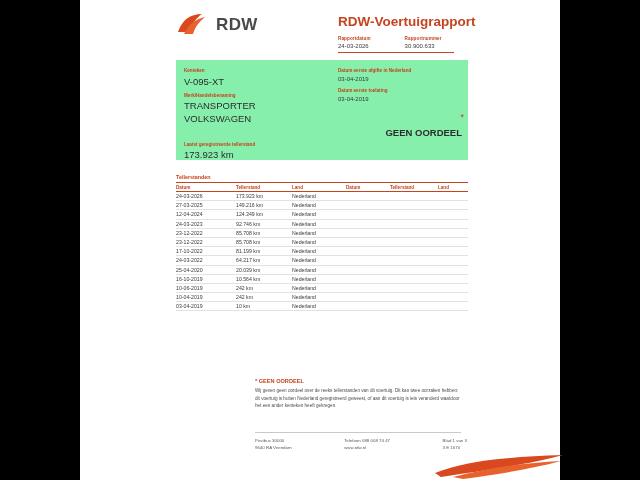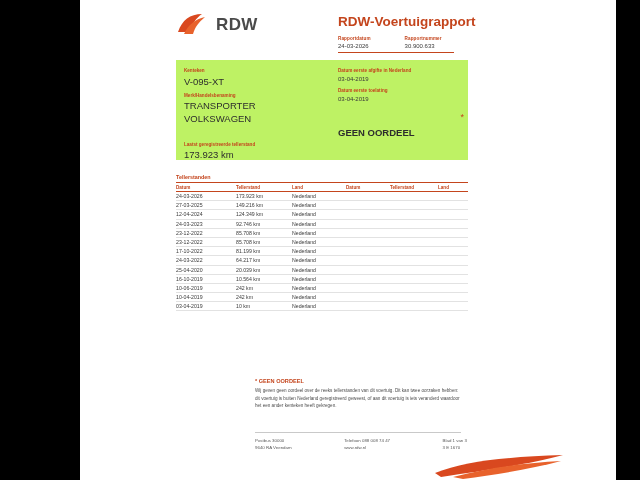--- a/index.html
+++ b/index.html
@@ -10,21 +10,21 @@
     width: 640px;
     height: 480px;
     background: #000000;
     font-family: "Liberation Sans", sans-serif;
     overflow: hidden;
   }
   .page {
     position: absolute;
     left: 80px;
     top: 0px;
-    width: 536px;
+    width: 480px;
     height: 480px;
     background: #ffffff;
     box-sizing: border-box;
   }
   .inner {
     position: absolute;
     left: 0;
     top: 0;
     width: 480px;
     height: 480px;
@@ -84,21 +84,21 @@
     background: #c4451d;
   }
 
   
   .band {
     position: absolute;
     left: 96px;
     top: 60px;
     width: 292px;
     height: 100px;
-    background: #bef264;
+    background: #86efac;
   }
   .band-left {
     position: absolute;
     left: 8px;
     top: 8px;
     width: 150px;
   }
   .band-right {
     position: absolute;
     left: 162px;
@@ -126,20 +126,21 @@
     font-size: 9.5px;
     color: #2d2d2d;
     line-height: 1.5;
     margin-bottom: 4px;
   }
   .verdict {
     font-size: 9.5px;
     font-weight: bold;
     color: #2d2d2d;
     margin-top: 22px;
+    text-align: right;
   }
   .asterisk {
     position: absolute;
     right: 4px;
     top: 52px;
     color: #c4451d;
     font-size: 9px;
   }
   .mileage-block {
     margin-top: 16px;

